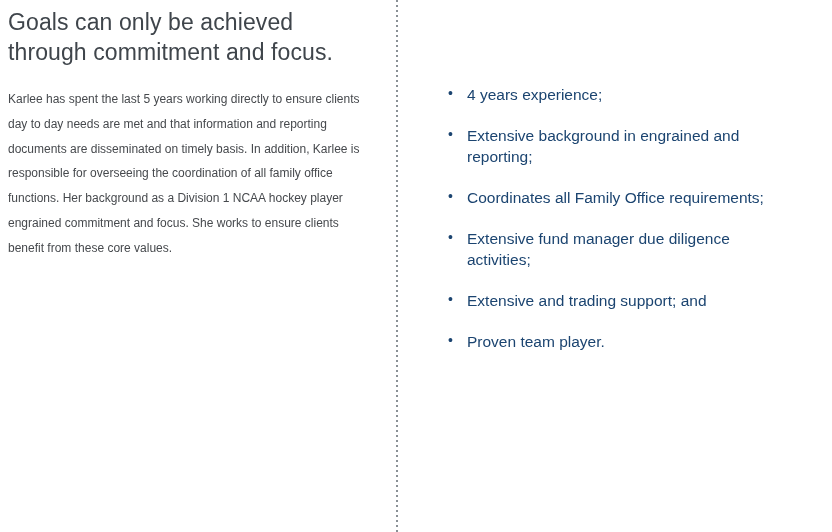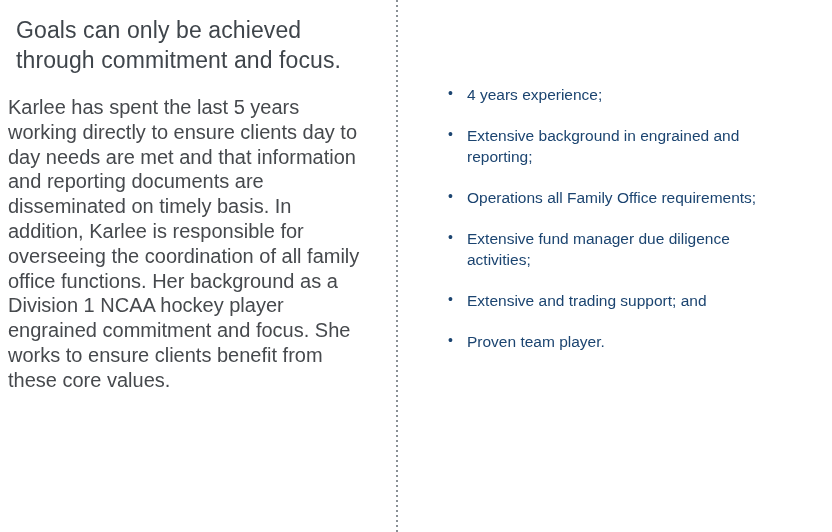--- a/index.html
+++ b/index.html
@@ -15,34 +15,34 @@
     font-family: "Liberation Sans", sans-serif;
     overflow: hidden;
   }
   .left-column {
     position: absolute;
     left: 8px;
     top: 0;
     width: 362px;
   }
   .page-title {
-    margin: 8px;
+    margin: 0;
     padding-top: 7px;
     width: 345px;
     font-size: 23px;
     font-weight: 400;
     line-height: 30px;
     color: var(--heading-color, #3f454b);
     letter-spacing: 0.1px;
   }
   .bio-paragraph {
     margin: 0;
     margin-top: 20px;
     width: 352px;
-    font-size: 20px;
+    font-size: 12px;
     font-weight: 400;
     line-height: 24.8px;
     color: var(--body-color, #46494d);
   }
   .column-divider {
     position: absolute;
     left: 396px;
     top: 0;
     width: 2px;
     height: 532px;
@@ -98,21 +98,21 @@
         <span>4 years experience;</span>
       </li>
 
       <li class="bullet-item">
         <span class="bullet-dot">•</span>
         <span>Extensive background in engrained and reporting;</span>
       </li>
 
       <li class="bullet-item">
         <span class="bullet-dot">•</span>
-        <span>Operations all Family Office requirements;</span>
+        <span>Coordinates all Family Office requirements;</span>
       </li>
 
       <li class="bullet-item">
         <span class="bullet-dot">•</span>
         <span>Extensive fund manager due diligence activities;</span>
       </li>
 
       <li class="bullet-item">
         <span class="bullet-dot">•</span>
         <span>Extensive and trading support; and</span>

